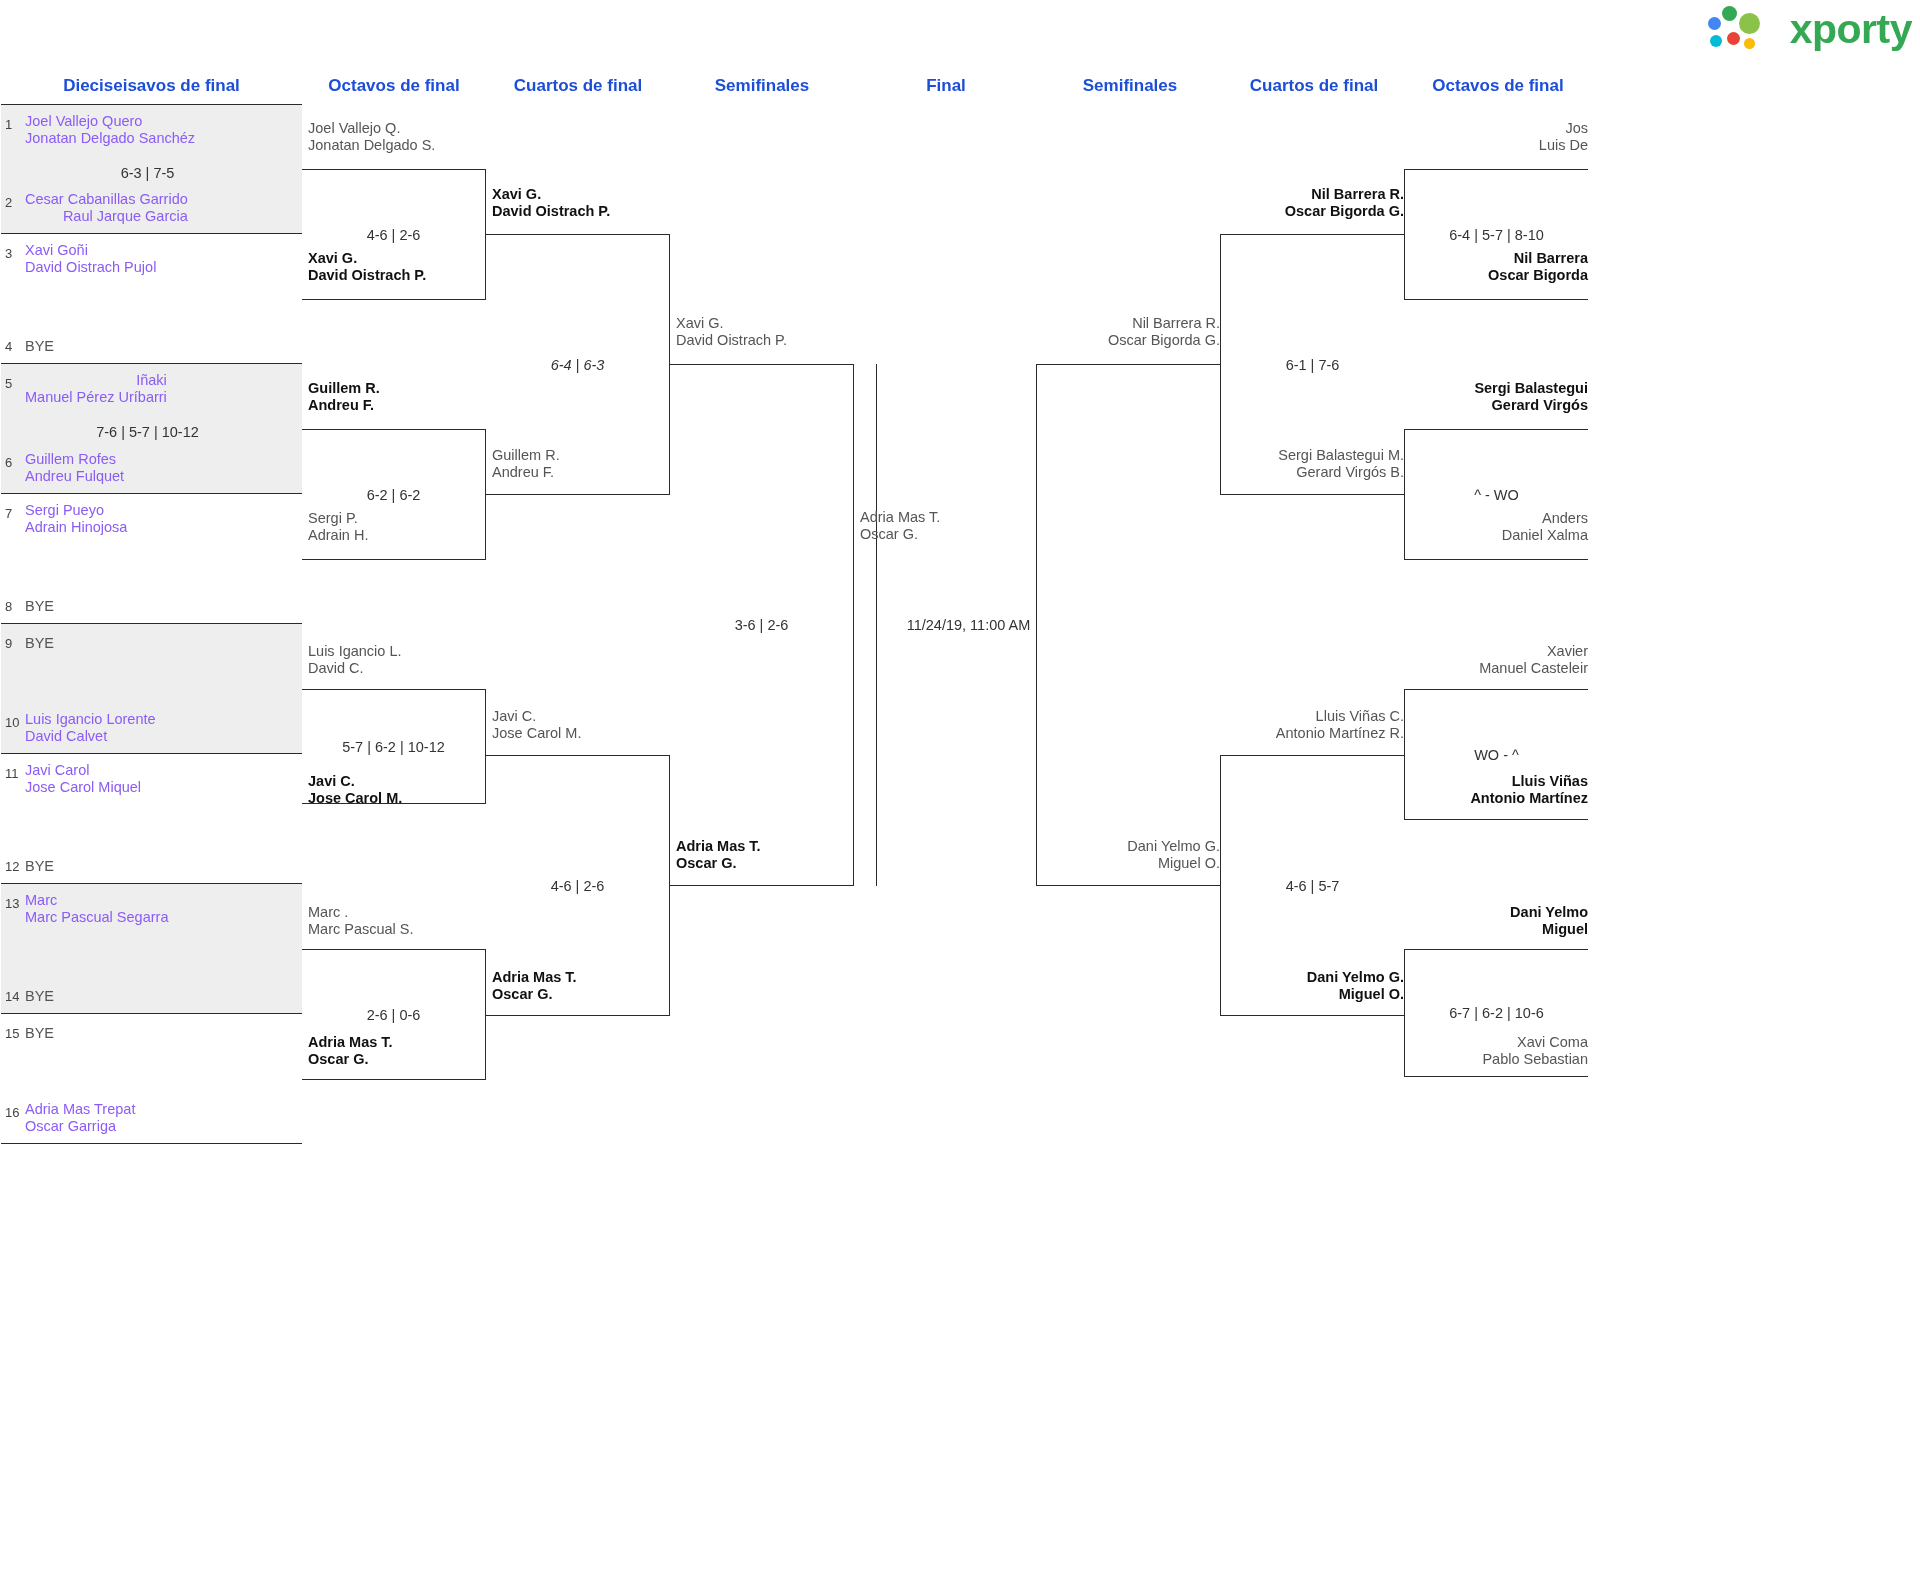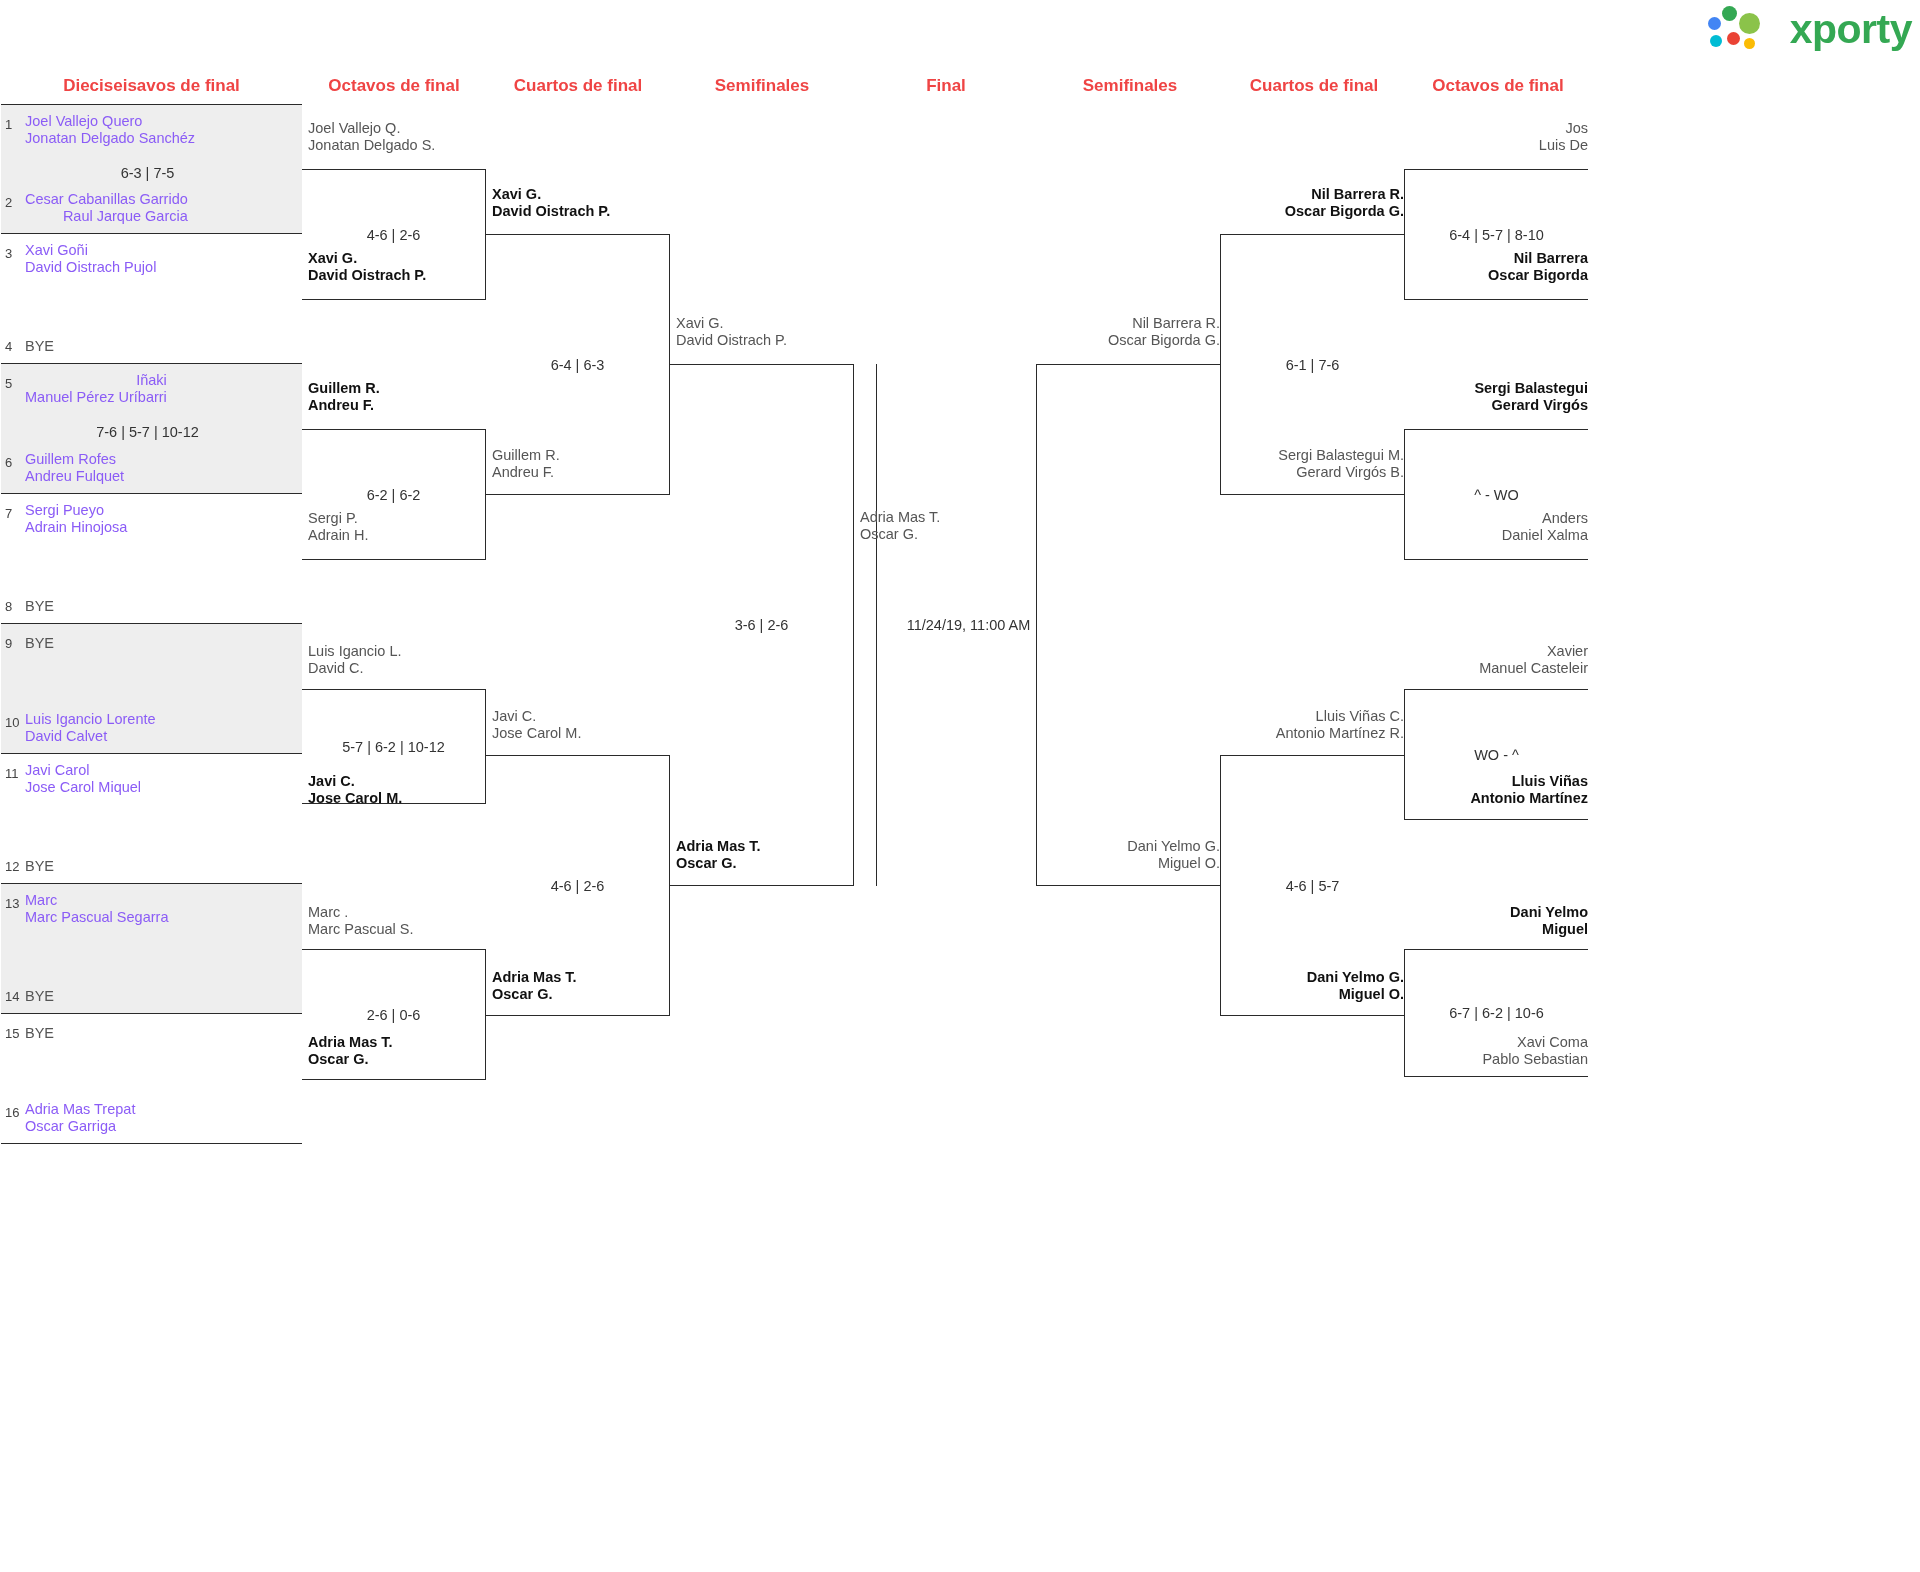--- a/index.html
+++ b/index.html
@@ -17,21 +17,21 @@
   #title-line2 { font-size:23px; font-weight:700; letter-spacing:.1px; color:#1c1c1c; line-height:29px; }
 
   #brand { position:absolute; right:8px; top:4px; display:flex; align-items:center; gap:26px; }
   #brand-mark { position:relative; width:56px; height:50px; }
   #brand-mark i { position:absolute; border-radius:50%; display:block; }
   #brand-text { font-size:41px; font-weight:700; color:#34a853; letter-spacing:-.5px; line-height:41px; }
 
   
   .round-head {
     position:absolute; top:76px; text-align:center;
-    font-size:17px; font-weight:700; color:#ef4444; white-space:nowrap;
+    font-size:17px; font-weight:700; color:#1d4ed8; white-space:nowrap;
   }
 
   
   #seedcol { position:absolute; left:1px; top:104px; width:301px; }
   .seed-pair { position:relative; border-bottom:1px solid #2a2a2a; height:130px; }
   .seed-pair.shade { background:#eeeeee; }
   .seed-pair.first { border-top:1px solid #2a2a2a; }
   .seed-team { position:absolute; left:4px; right:6px; display:flex; align-items:flex-start; }
   .seed-team.top { top:8px; }
   .seed-team.bot { bottom:8px; }
@@ -257,21 +257,21 @@
 </div>
 <div class="lbl lose" style="left:308px; top:904px;">
   <span>Marc .</span><br>
   <span>Marc Pascual S.</span>
 </div>
 <div class="lbl win" style="left:308px; top:1034px;">
   <span>Adria Mas T.</span><br>
   <span>Oscar G.</span>
 </div>
 
-<div class="bx no-left" style="left:486px; top:234px; width:184px; height:261px;">
+<div class="bx no-left" style="left:486px; top:234px; width:184px; height:261px;font-style:italic;">
   <div class="bx-score">6-4 | 6-3</div>
 </div>
 <div class="lbl win" style="left:492px; top:186px;">
   <span>Xavi G.</span><br>
   <span>David Oistrach P.</span>
 </div>
 <div class="lbl lose" style="left:492px; top:447px;">
   <span>Guillem R.</span><br>
   <span>Andreu F.</span>
 </div>

